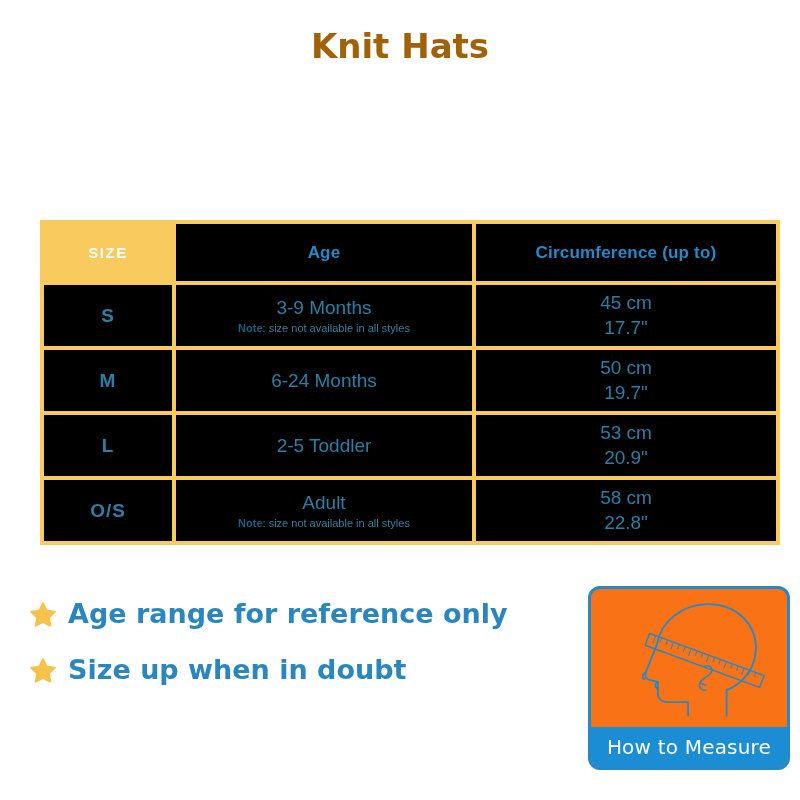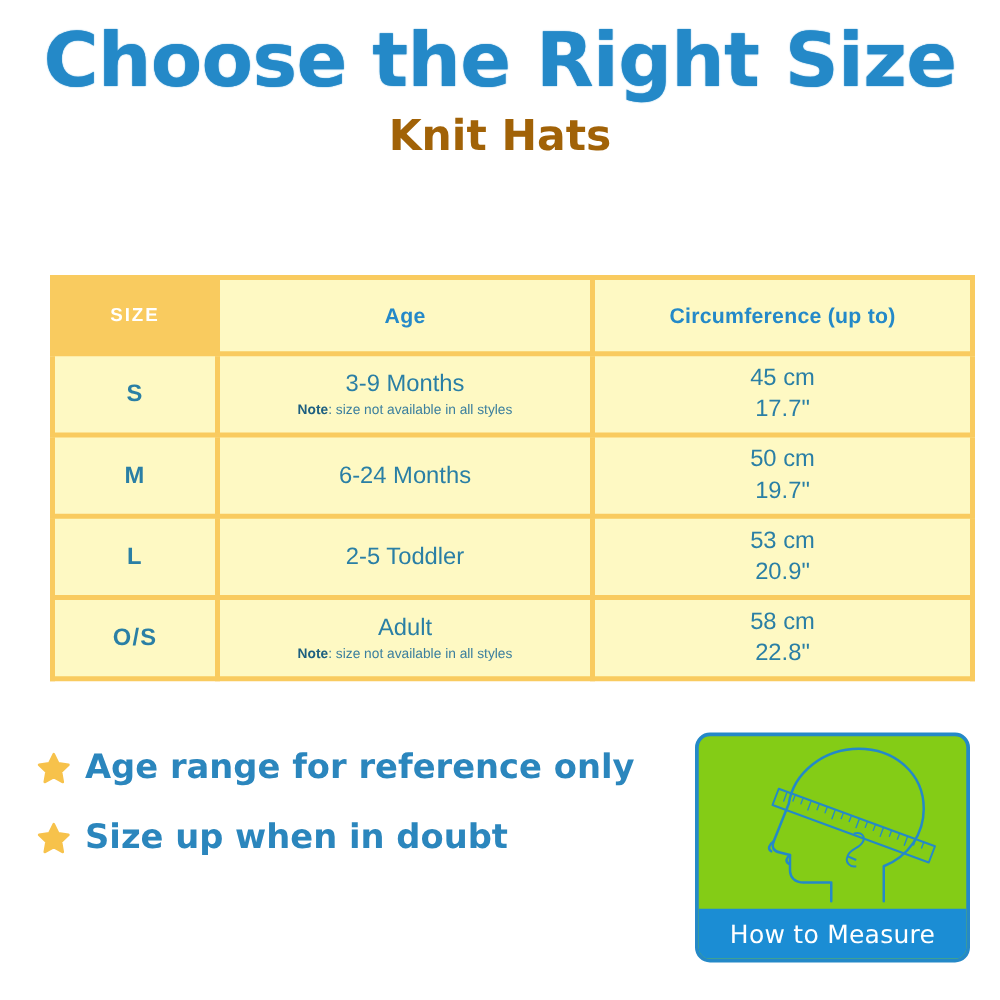--- a/index.html
+++ b/index.html
@@ -48,21 +48,21 @@
   }
   table.size-table {
     width: 100%;
     border-collapse: collapse;
     table-layout: fixed;
   }
   table.size-table td, table.size-table th {
     border: 4px solid #f9cb5f;
     text-align: center;
     vertical-align: middle;
-    background: #fef9c3;
+    background: #000000;
   }
   .col-size { width: 132px; }
   .col-age  { width: 300px; }
 
   thead th {
     height: 55px;
     font-size: 17px;
     font-weight: bold;
     color: #2489c8;
     letter-spacing: 0.2px;
@@ -118,28 +118,28 @@
     font-family: "DejaVu Sans", sans-serif;
     font-size: 27px;
     font-weight: bold;
     color: #2b86bd;
     line-height: 1;
   }
 
   
   .measure-card {
     position: absolute;
-    left: 556px;
+    left: 588px;
     top: 586px;
-    width: 220px;
+    width: 202px;
     height: 184px;
     border: 3px solid #2489c8;
     border-radius: 12px;
     overflow: hidden;
-    background: #84cc16;
+    background: #f97316;
     box-sizing: border-box;
   }
   .measure-art {
     display: block;
     width: 100%;
     height: 141px;
   }
   .measure-label {
     position: absolute;
     left: 0;
@@ -153,21 +153,20 @@
     display: flex;
     align-items: center;
     justify-content: center;
     letter-spacing: 0.2px;
   }
 </style>
 </head>
 <body>
 
 <div class="header">
-  <h1 class="title">Choose the Right Size</h1>
   <div class="subtitle">Knit Hats</div>
 </div>
 
 <div class="table-wrap">
   <table class="size-table">
     <colgroup>
       <col class="col-size">
         <col class="col-age">
         <col>
     </colgroup>

